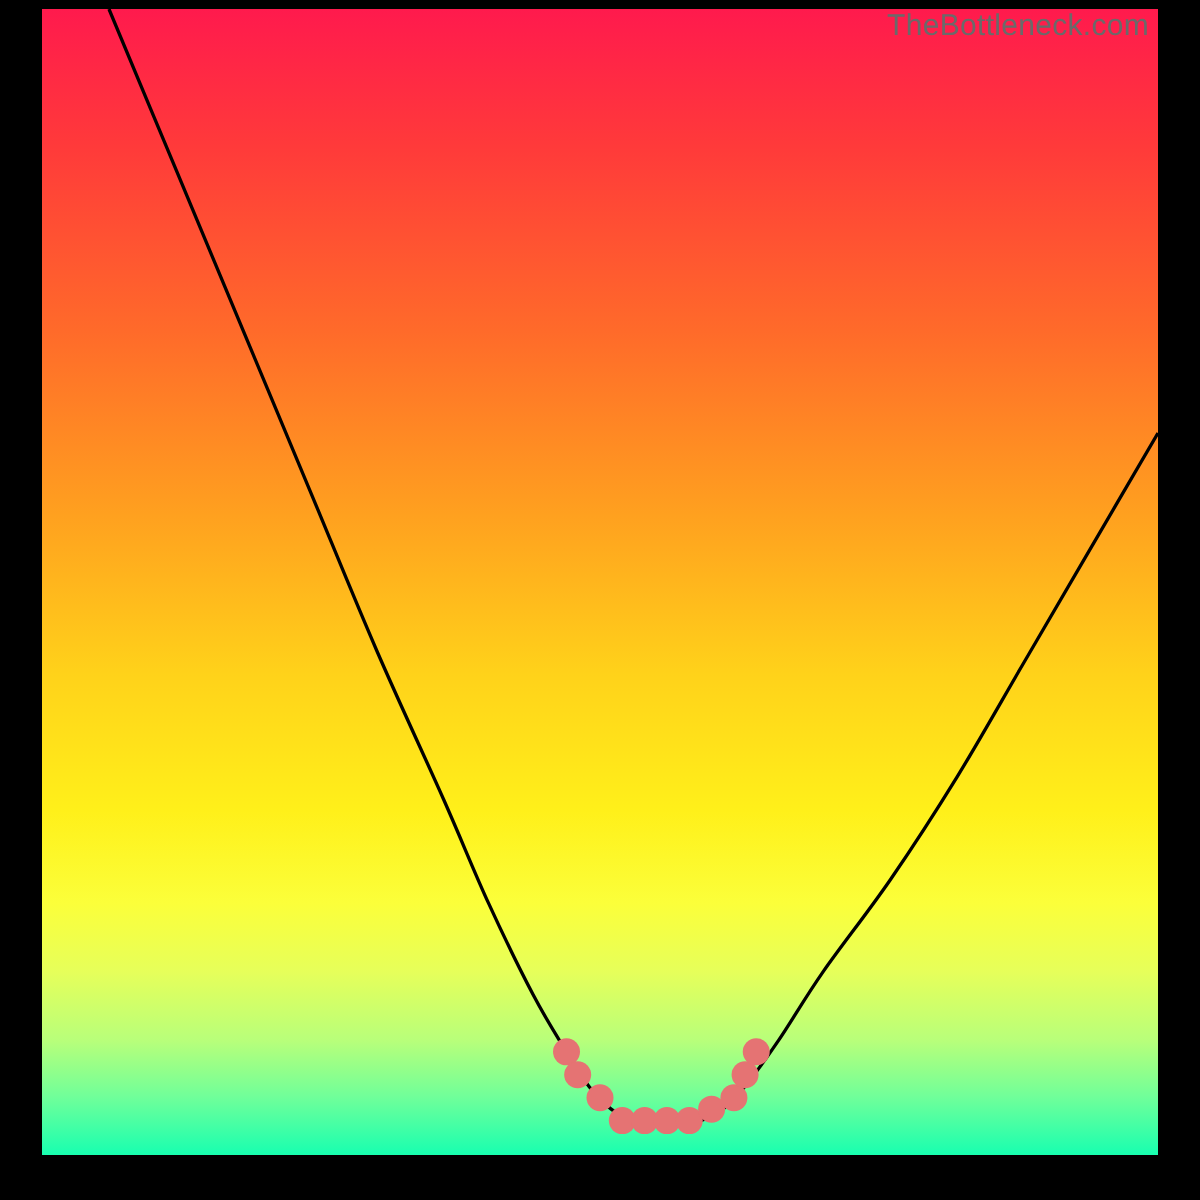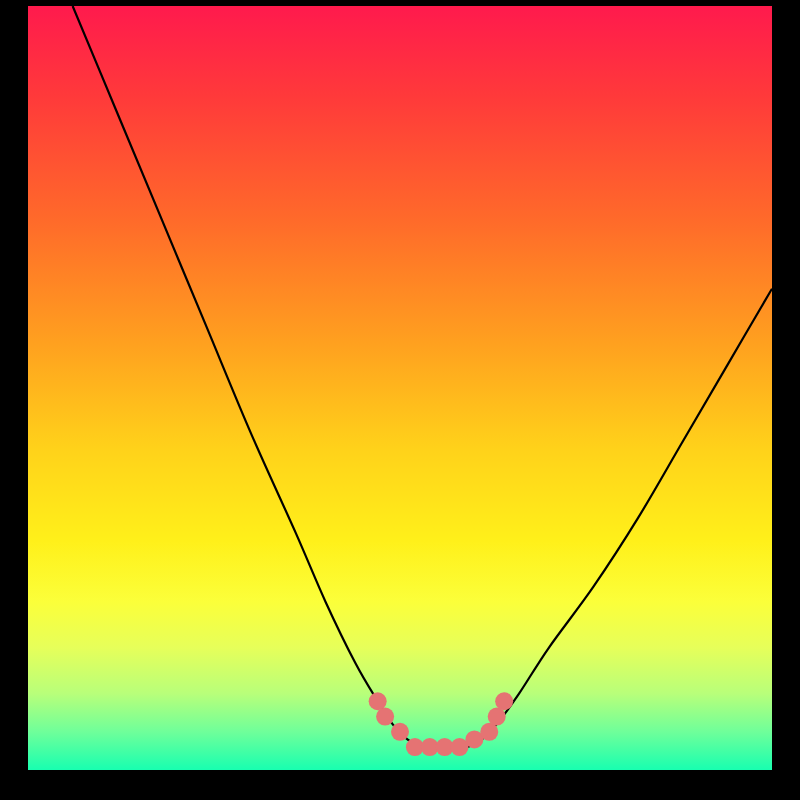--- a/index.html
+++ b/index.html
@@ -50,20 +50,21 @@
     position: absolute;
     left: 0;
     top: 0;
   }
 </style>
 </head>
 <body>
 
 <div class="frame">
   <div class="plot">
+    <div class="watermark">TheBottleneck.com</div>
     <svg width="744" height="764" viewBox="0 0 744 764">
       <g>
         <path id="curve-path" fill="none" stroke="#000000" stroke-width="2.2" d="M 44.64,0 C 52.08,17.82666666666667 74.4,71.3066666666667 89.28,106.96000000000004 C 104.16,142.61333333333337 119.03999999999999,178.26666666666674 133.92,213.92000000000007 C 148.79999999999998,249.5733333333334 163.68,285.22666666666674 178.56,320.88000000000005 C 193.44,356.53333333333336 208.32,393.46 223.2,427.84 C 238.07999999999998,462.21999999999997 255.43999999999997,499.14666666666665 267.84,527.16 C 280.24,555.1733333333333 287.68,574.2733333333333 297.6,595.92 C 307.52000000000004,617.5666666666666 318.68,640.4866666666667 327.36,657.04 C 336.04,673.5933333333332 343.48,685.0533333333333 349.68,695.24 C 355.88,705.4266666666667 359.6,711.7933333333333 364.56,718.16 C 369.52,724.5266666666666 374.48,729.62 379.44,733.44 C 384.4,737.2600000000001 389.36,739.8066666666667 394.32,741.08 C 399.28,742.3533333333334 404.24000000000007,741.08 409.20000000000005,741.08 C 414.16,741.08 419.12,741.08 424.08,741.08 C 429.03999999999996,741.08 434,742.3533333333334 438.96,741.08 C 443.91999999999996,739.8066666666667 448.88,737.2600000000001 453.84,733.44 C 458.79999999999995,729.62 462.52000000000004,725.8 468.72,718.16 C 474.92,710.52 482.36,700.3333333333334 491.04,687.6 C 499.72,674.8666666666667 508.4,659.5866666666667 520.8,641.76 C 533.1999999999999,623.9333333333333 550.5600000000001,602.2866666666666 565.44,580.64 C 580.32,558.9933333333333 595.1999999999999,536.0733333333333 610.0799999999999,511.88 C 624.9599999999999,487.68666666666667 639.84,460.9466666666667 654.72,435.48 C 669.6,410.0133333333333 684.48,384.5466666666666 699.36,359.08 C 714.24,333.61333333333334 736.56,295.41333333333336 744,282.68"></path>
       </g>
       <g id="markers">
           <circle cx="349.68" cy="695.24" r="9" fill="#e57373"></circle>
           <circle cx="357.12" cy="710.52" r="9" fill="#e57373"></circle>
           <circle cx="372" cy="725.8" r="9" fill="#e57373"></circle>
           <circle cx="386.88" cy="741.08" r="9" fill="#e57373"></circle>
           <circle cx="401.76000000000005" cy="741.08" r="9" fill="#e57373"></circle>

